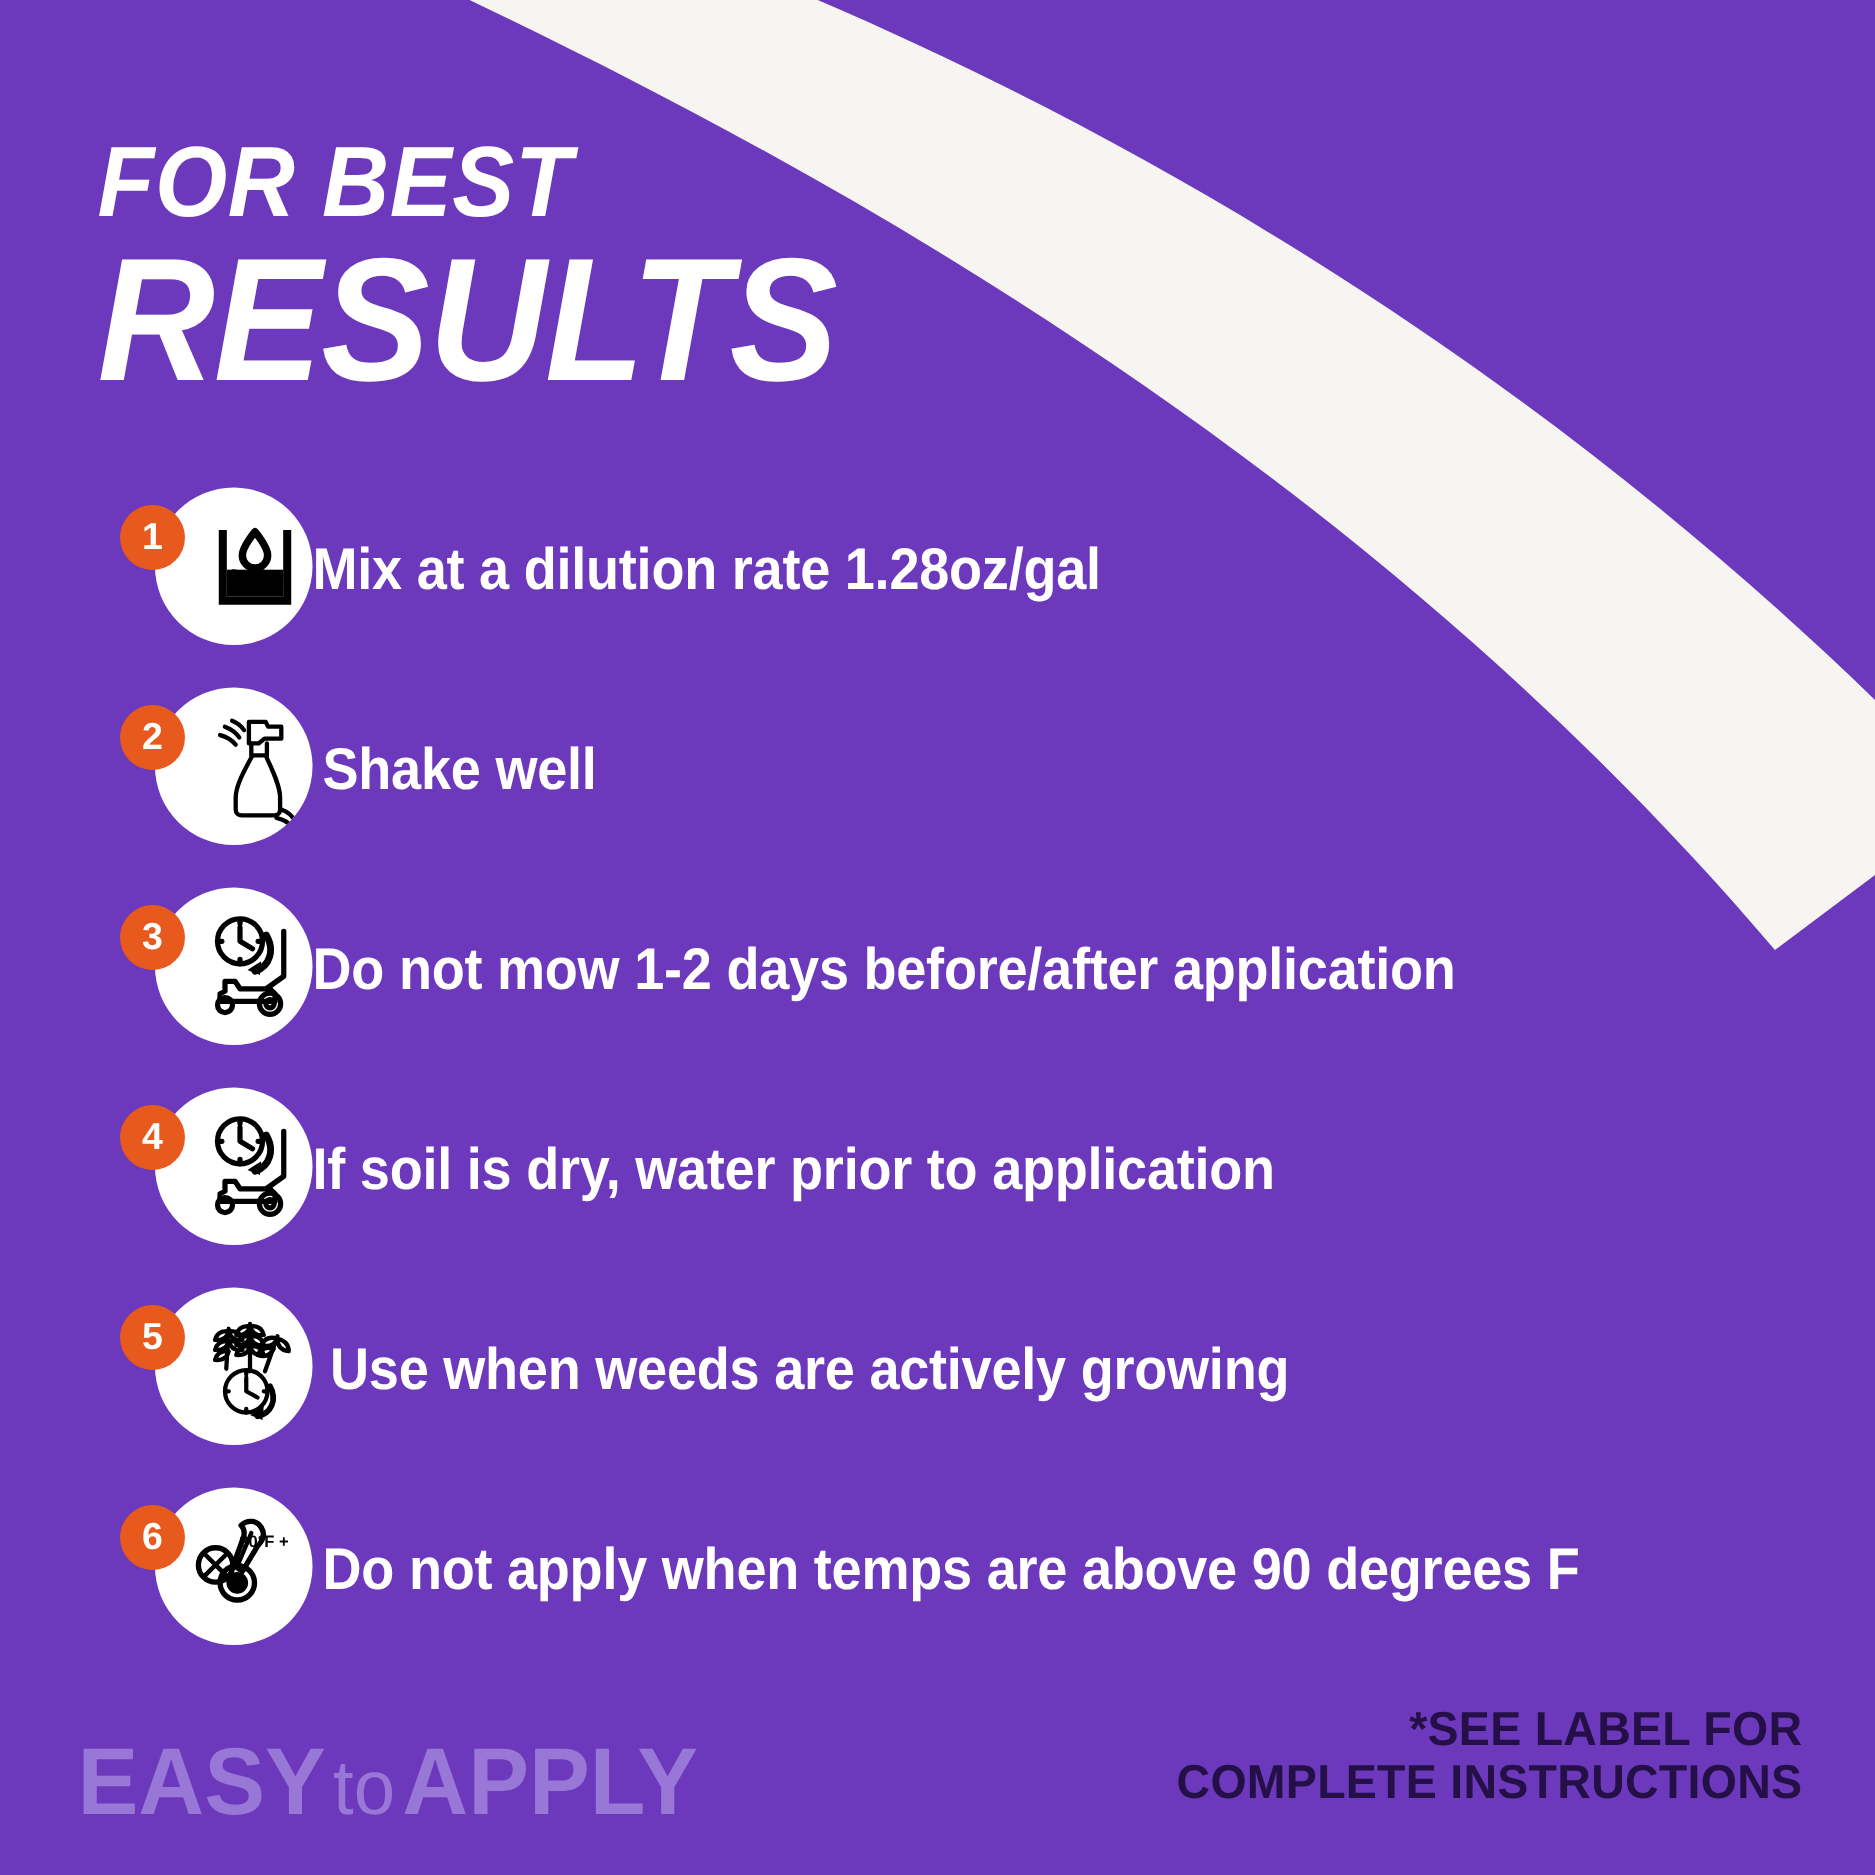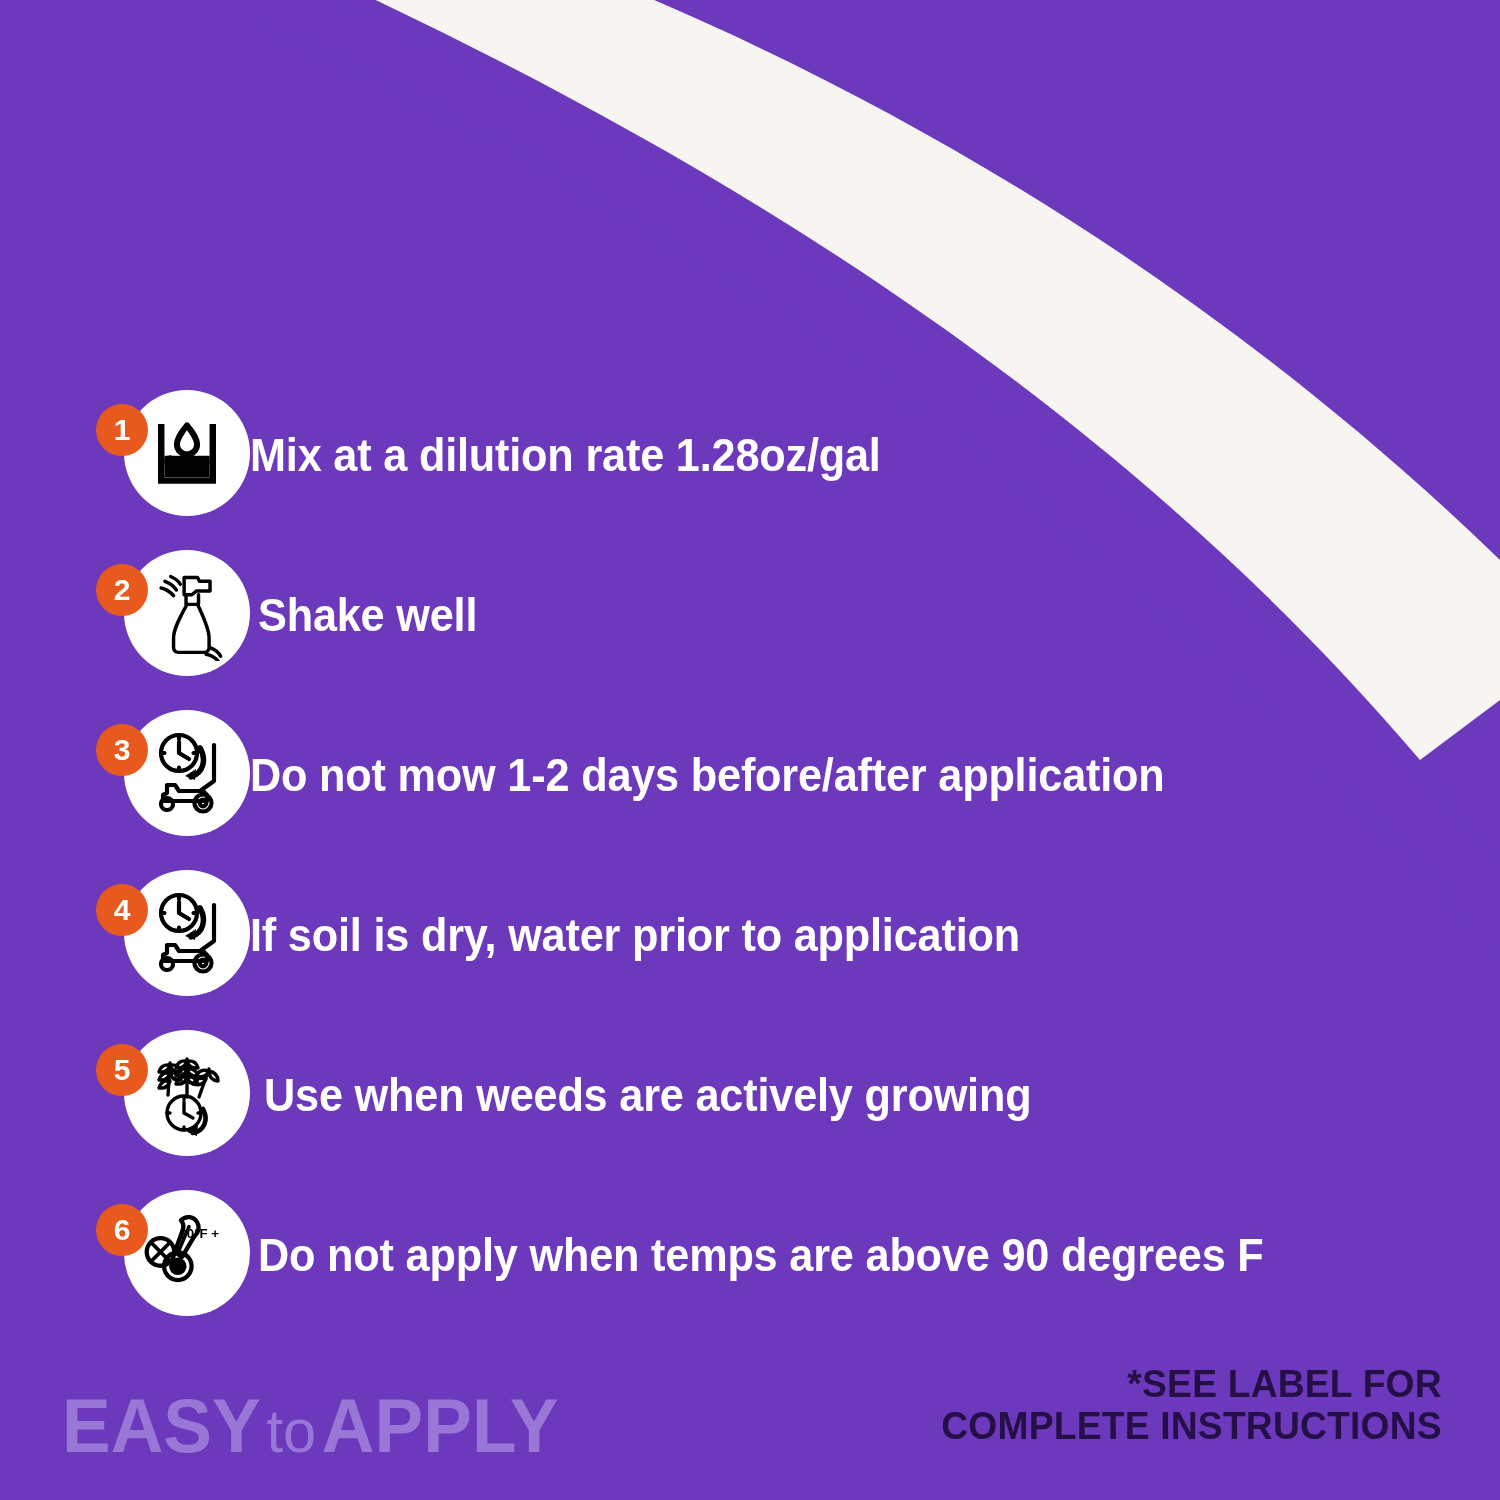--- a/index.html
+++ b/index.html
@@ -80,21 +80,21 @@
   .icon-circle {
     position: absolute;
     left: 28px;
     top: 2px;
     width: 126px;
     height: 126px;
     border-radius: 50%;
     background: #FFFFFF;
     display: flex;
     align-items: center;
-    justify-content: center;
+    justify-content: flex-end;
     overflow: hidden;
   }
   .icon-circle svg { display: block; }
   .badge {
     position: absolute;
     left: 0px;
     top: 16px;
     width: 52px;
     height: 52px;
     border-radius: 50%;
@@ -160,20 +160,24 @@
 
 <div id="poster">
 
   <div class="swoosh-layer">
     <svg viewBox="0 0 1500 1500" xmlns="http://www.w3.org/2000/svg">
       <path d="M 290 -40 C 640 120 1080 360 1420 760 L 1500 700 L 1500 560 C 1160 230 760 20 400 -95 Z" fill="#F7F5F2"></path>
       <path d="M 300 -20 C 660 150 1120 420 1500 860 L 1500 960 C 1090 480 640 190 255 25 Z" fill="#6C39BD"></path>
     </svg>
   </div>
 
+  <div class="heading">
+    <span class="line1">FOR BEST</span>
+    <span class="line2">RESULTS</span>
+  </div>
 
   <div class="steps">
 
     <div class="step">
       <div class="icon-wrap">
         <div class="badge">1</div>
         <div class="icon-circle">
           <svg width="92" height="92" viewBox="0 0 100 100">
             <path d="M22 22 L22 80 L78 80 L78 22" fill="none" stroke="#000" stroke-width="7" stroke-linecap="square"></path>
             <rect x="25.5" y="53" width="49" height="23.5" fill="#000"></rect>

